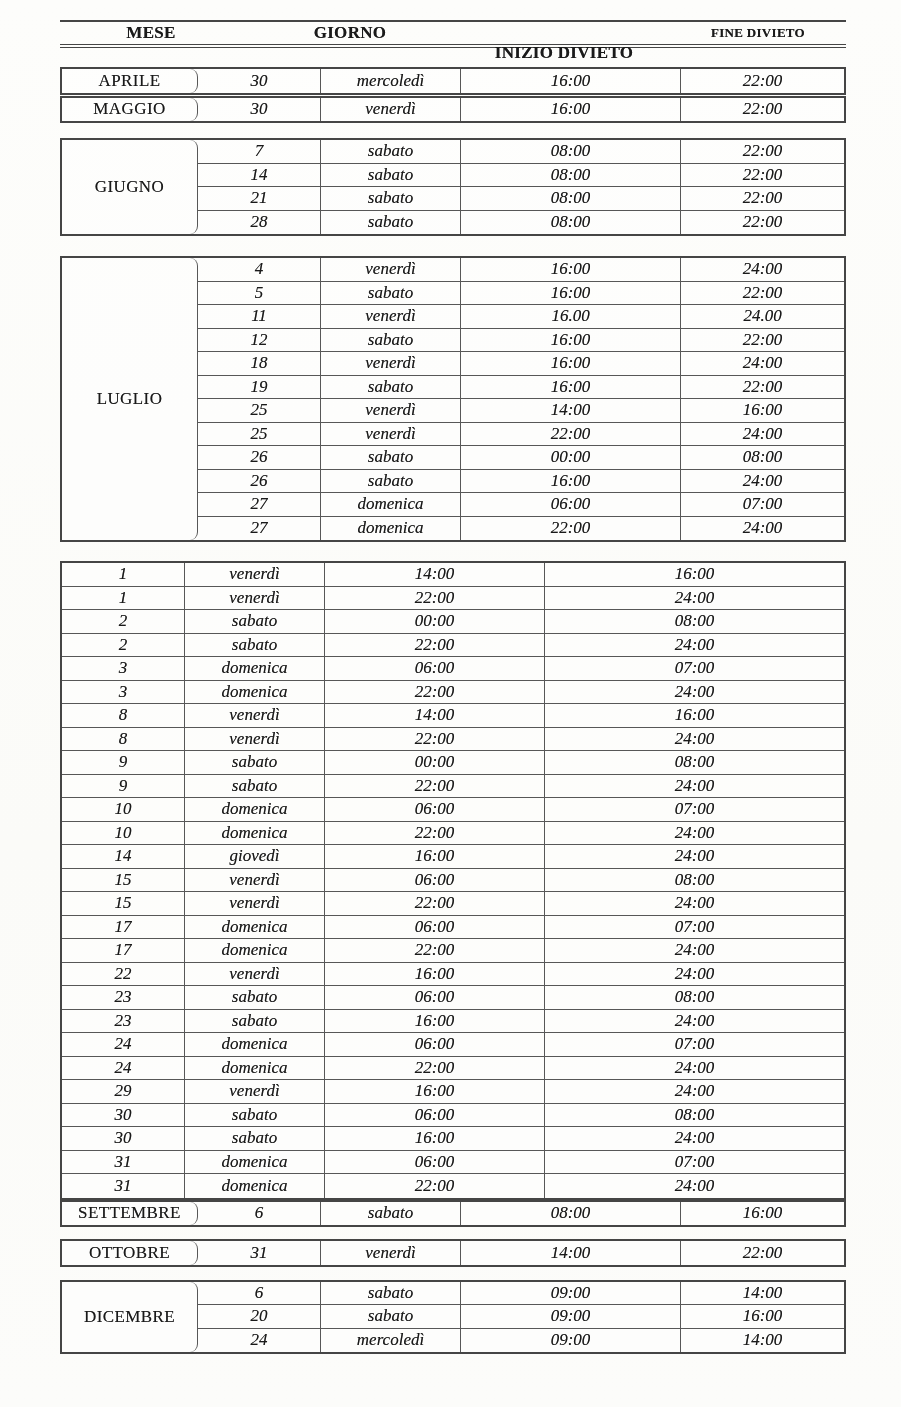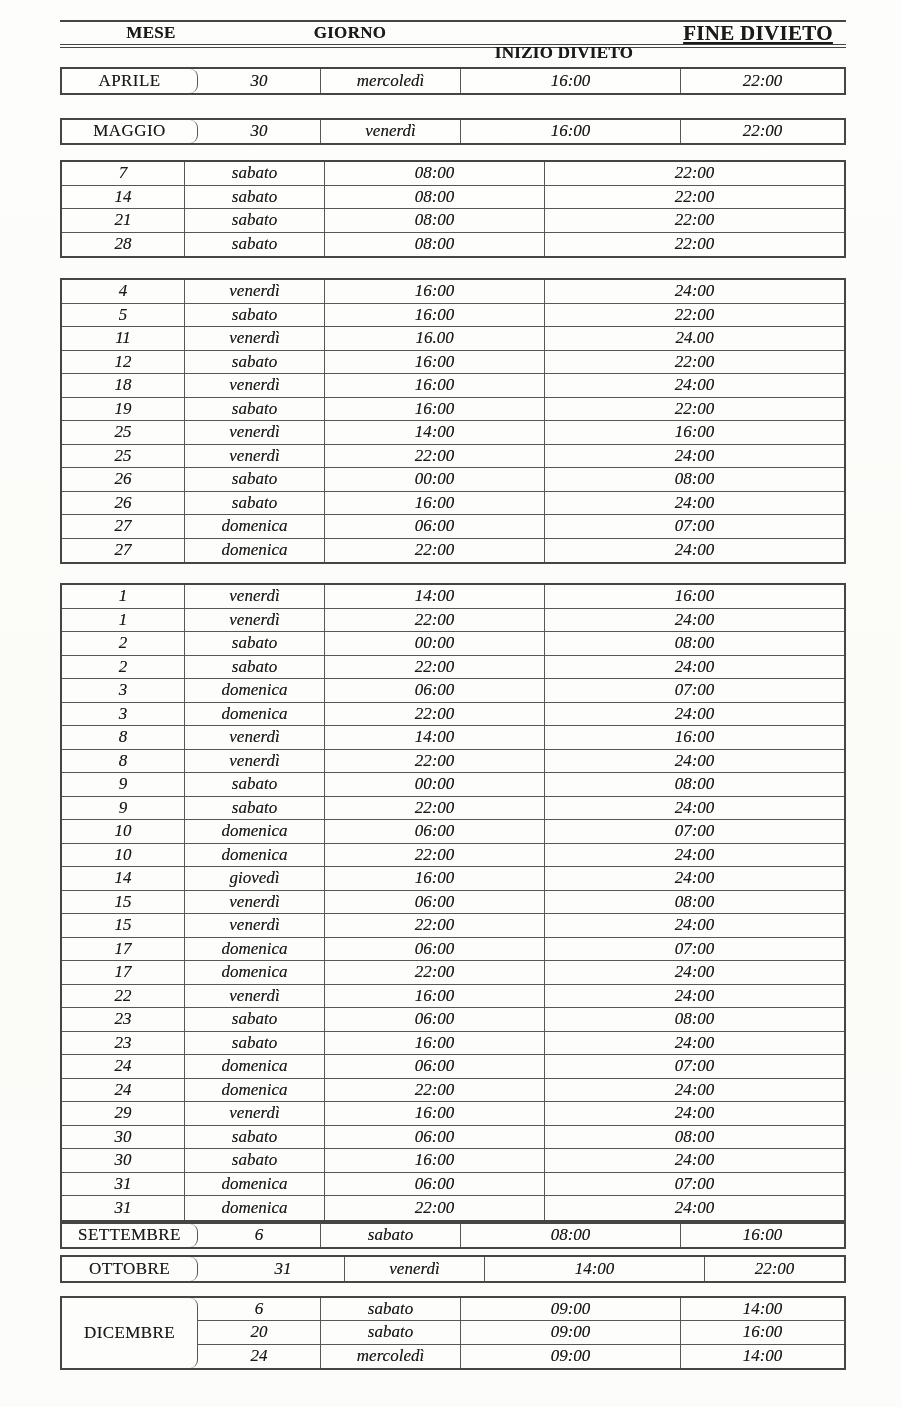--- a/index.html
+++ b/index.html
@@ -30,34 +30,34 @@
     border-bottom:4px double var(--line-dark);
     font-weight:bold;
     font-size:17px;
     letter-spacing:.3px;
     text-shadow:0 0 .5px rgba(0,0,0,.55);
   }
   .hc{display:flex;justify-content:center;align-items:center;height:100%;}
   .hc0{width:182px;}
   .hc1{width:216px;}
   .hc2{width:212px;margin-top:39px;}
-  .hc3{flex:1;font-size:21px;text-decoration:underline;}
+  .hc3{flex:1;font-size:13px;}
   
   .block{
     display:flex;
     border:2px solid var(--line-dark);
     background:rgba(255,255,255,.45);
   }
   .block:nth-child(1){margin-top:19px;}
-  .block:nth-child(2){margin-top:23px;}
+  .block:nth-child(2){margin-top:1px;}
   .block:nth-child(3){margin-top:15px;}
   .block:nth-child(4){margin-top:20px;}
   .block:nth-child(5){margin-top:19px;}
   .block:nth-child(6){}
-  .block:nth-child(7){margin-top:6px;gap:24px;}
+  .block:nth-child(7){margin-top:12px;}
   .block:nth-child(8){margin-top:13px;}
   .mese-cell{
     width:136px;
     border-right:1.5px solid var(--line);
     display:flex;align-items:center;justify-content:center;
     font-size:17px;
     letter-spacing:.4px;
     text-shadow:0 0 .4px rgba(0,0,0,.5);
     border-radius:8px;
   }
@@ -108,20 +108,21 @@
         <div class="rows">
           <div class="row">
             <div class="cell c-day">30</div>
             <div class="cell c-dow">venerdì</div>
             <div class="cell c-start">16:00</div>
             <div class="cell c-end">22:00</div>
           </div>
         </div>
       </div>
       <div class="block">
+        <div class="mese-cell">GIUGNO</div>
         <div class="rows">
           <div class="row">
             <div class="cell c-day">7</div>
             <div class="cell c-dow">sabato</div>
             <div class="cell c-start">08:00</div>
             <div class="cell c-end">22:00</div>
           </div>
           <div class="row">
             <div class="cell c-day">14</div>
             <div class="cell c-dow">sabato</div>
@@ -136,20 +137,21 @@
           </div>
           <div class="row">
             <div class="cell c-day">28</div>
             <div class="cell c-dow">sabato</div>
             <div class="cell c-start">08:00</div>
             <div class="cell c-end">22:00</div>
           </div>
         </div>
       </div>
       <div class="block">
+        <div class="mese-cell">LUGLIO</div>
         <div class="rows">
           <div class="row">
             <div class="cell c-day">4</div>
             <div class="cell c-dow">venerdì</div>
             <div class="cell c-start">16:00</div>
             <div class="cell c-end">24:00</div>
           </div>
           <div class="row">
             <div class="cell c-day">5</div>
             <div class="cell c-dow">sabato</div>

